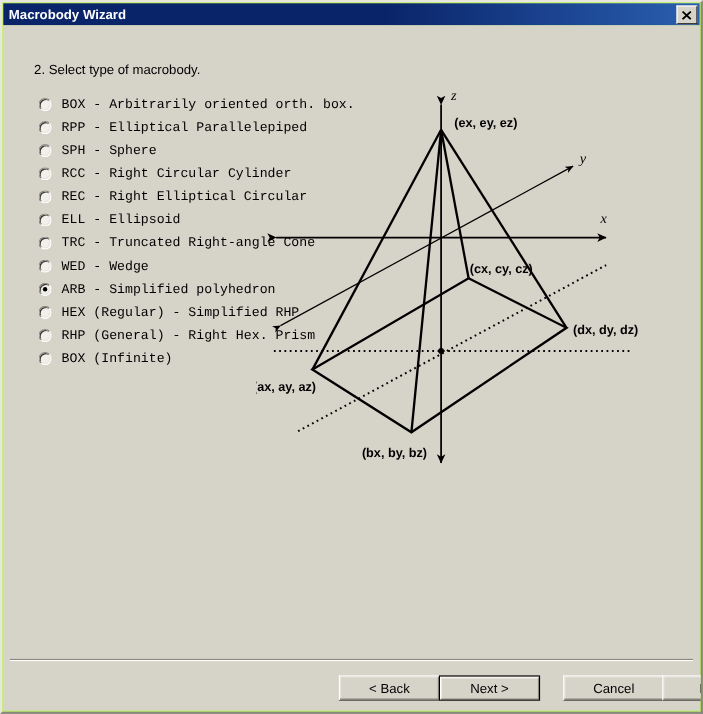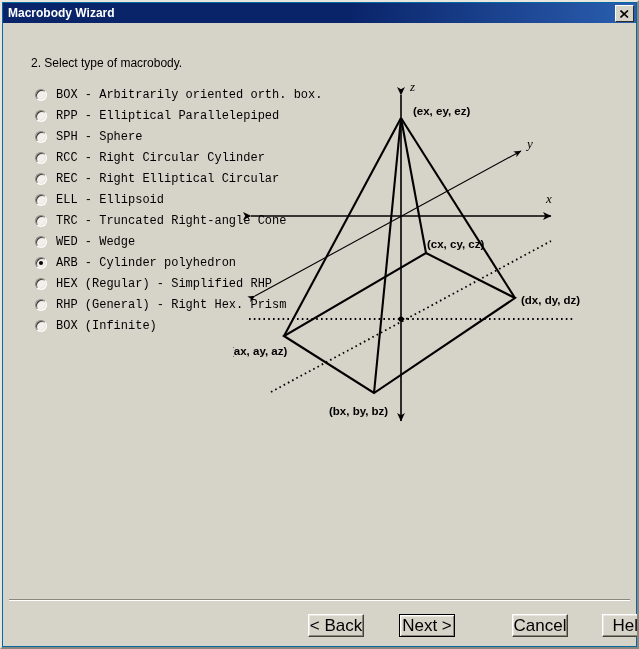--- a/index.html
+++ b/index.html
@@ -9,21 +9,21 @@
     background: #ffffff;
   }
   body {
     font-family: "Liberation Sans", sans-serif;
   }
   #dialog {
     position: relative;
     width: 639px;
     height: 649px;
     box-sizing: border-box;
-    background: #0369a1;
+    background: #bef264;
     border-top: 2px solid #e8e6df;
     border-left: 2px solid #e8e6df;
     border-right: 2px solid #8a877e;
     border-bottom: 2px solid #8a877e;
     overflow: hidden;
   }
   
   #titlebar {
     position: absolute;
     left: 1px;
@@ -160,33 +160,33 @@
   #buttonbar {
     position: absolute;
     left: 0;
     top: 591px;
     width: 633px;
     height: 30px;
   }
   .btn {
     position: absolute;
     top: 0;
-    width: 56px;
+    width: 92px;
     height: 23px;
     background: #d6d3c9;
     border-top: 1px solid #ffffff;
     border-left: 1px solid #ffffff;
     border-right: 1px solid #44413b;
     border-bottom: 1px solid #44413b;
     box-shadow: inset -1px -1px 0 #8a877e, inset 1px 1px 0 #e8e6df;
     box-sizing: border-box;
     display: flex;
     align-items: center;
     justify-content: center;
-    font-size: 17px;
+    font-size: 12px;
     color: #000000;
     cursor: default;
     white-space: nowrap;
   }
   .btn.default {
     border: 1px solid #000000;
     box-shadow: inset 1px 1px 0 #ffffff, inset -1px -1px 0 #8a877e,
                 inset 2px 2px 0 #e8e6df;
     margin-left: 16px;
   }
@@ -241,21 +241,21 @@
       <div class="radio-row">
         <span class="radio-mark"></span>
         <span class="radio-label">TRC - Truncated Right-angle Cone</span>
       </div>
       <div class="radio-row">
         <span class="radio-mark"></span>
         <span class="radio-label">WED - Wedge</span>
       </div>
       <div class="radio-row checked">
         <span class="radio-mark"></span>
-        <span class="radio-label">ARB - Cylinder polyhedron</span>
+        <span class="radio-label">ARB - Simplified polyhedron</span>
       </div>
       <div class="radio-row">
         <span class="radio-mark"></span>
         <span class="radio-label">HEX (Regular) - Simplified RHP</span>
       </div>
       <div class="radio-row">
         <span class="radio-mark"></span>
         <span class="radio-label">RHP (General) - Right Hex. Prism</span>
       </div>
       <div class="radio-row">

